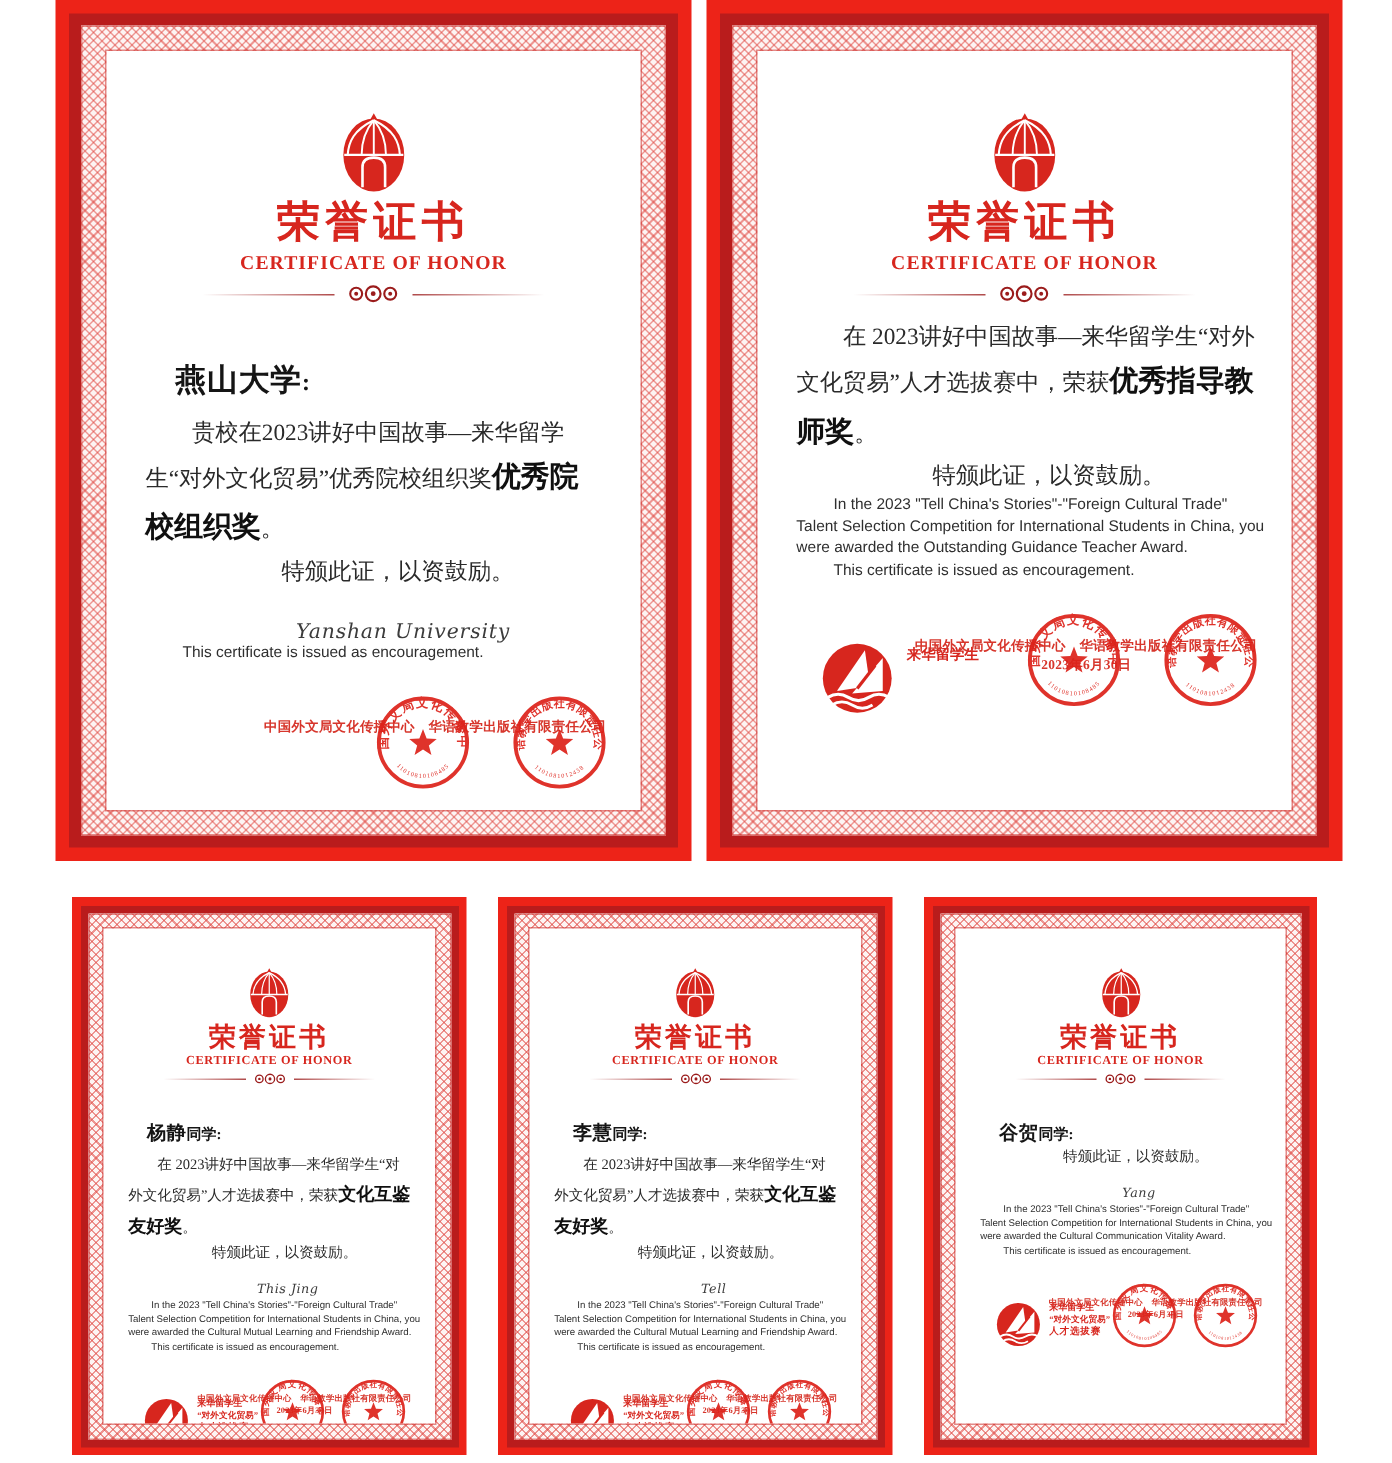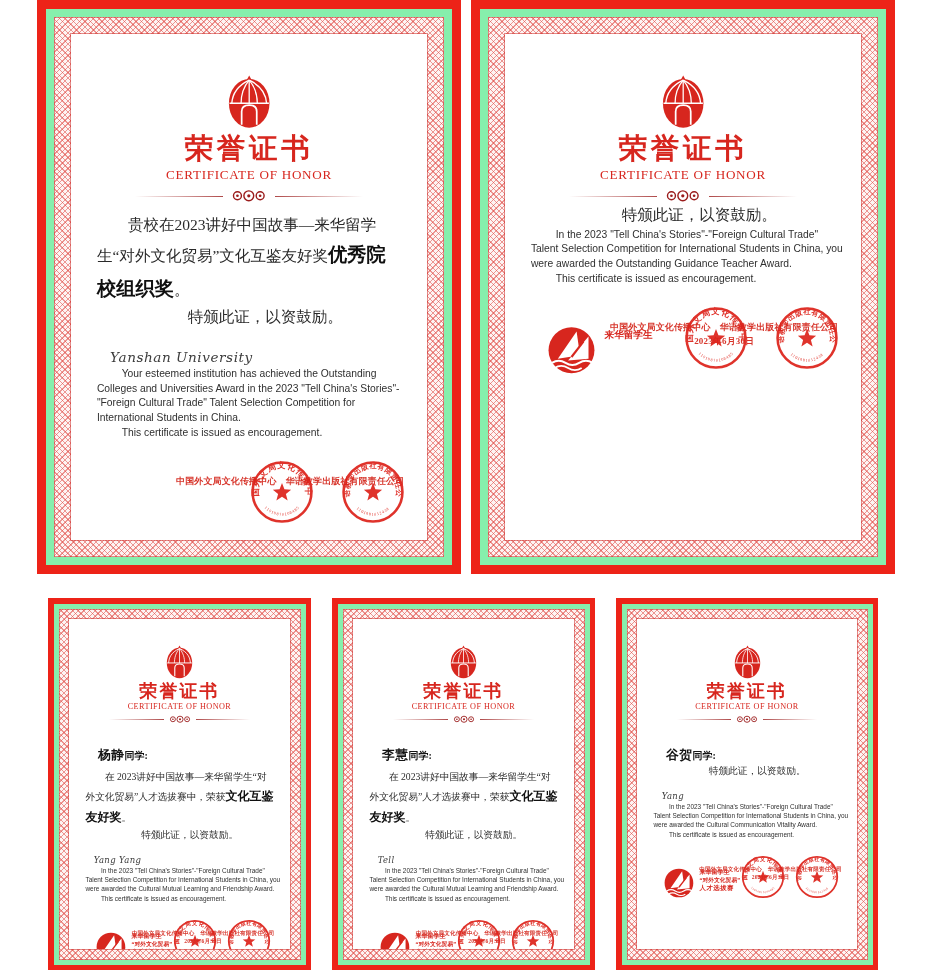--- a/index.html
+++ b/index.html
@@ -6,47 +6,47 @@
   body{width:928px;height:975px;background:#ffffff;position:relative;overflow:hidden;
        font-family:"Liberation Serif", serif;}
   #certs{position:absolute;inset:0;}
   .cert{position:absolute;box-sizing:border-box;}
   .cert:nth-child(1){left:37px;top:0;width:424px;height:574px;font-size:16px;}
   .cert:nth-child(2){left:471px;top:0;width:424px;height:574px;font-size:16px;}
   .cert:nth-child(3){left:48px;top:598px;width:263px;height:372px;font-size:10px;}
   .cert:nth-child(4){left:332px;top:598px;width:263px;height:372px;font-size:10px;}
   .cert:nth-child(5){left:616px;top:598px;width:262px;height:372px;font-size:10px;}
   .frame{position:absolute;inset:0;background:#ed2318;padding:0.55em;box-sizing:border-box;}
-  .paper{width:100%;height:100%;background:#86efac;padding:0.5em;box-sizing:border-box;}
+  .paper{width:100%;height:100%;background:#b91c1c;padding:0.5em;box-sizing:border-box;}
   .lace{width:100%;height:100%;box-sizing:border-box;padding:1.05em;
         background:
           repeating-linear-gradient(45deg, rgba(224,72,66,.55) 0 1px, rgba(255,255,255,0) 1px 4px),
           repeating-linear-gradient(-45deg, rgba(224,72,66,.55) 0 1px, rgba(255,255,255,0) 1px 4px),
           #fdf4f3;
         box-shadow: inset 0 0 0 1px rgba(205,50,45,.55);}
   .inner{width:100%;height:100%;background:#ffffff;box-sizing:border-box;position:relative;
          box-shadow: 0 0 0 1px rgba(205,50,45,.55);text-align:center;overflow:hidden;}
   
   .globe{display:block;margin:2.45em auto 0;width:2.9em;height:3.5em;}
   
   .title{margin-top:0.18em;font-size:1.78em;font-weight:700;color:#d7261e;letter-spacing:0.13em;line-height:1.05;}
-  .subtitle{margin-top:0.22em;font-size:0.82em;font-weight:400;color:#d7261e;letter-spacing:0.055em;}
+  .subtitle{margin-top:0.22em;font-size:0.82em;font-weight:700;color:#d7261e;letter-spacing:0.055em;}
   .divider{display:flex;align-items:center;width:64%;margin:0.42em auto 0;gap:0.3em;}
   .divider .rule-l{flex:1;height:1px;background:linear-gradient(to right, rgba(155,28,28,0), rgba(155,28,28,.8));}
   .divider .rule-r{flex:1;height:1px;background:linear-gradient(to left, rgba(155,28,28,0), rgba(155,28,28,.8));}
   .divider svg{width:2.6em;height:0.85em;flex:none;}
   
   .recipient{margin:2.45em 1.2em 0 2.9em;text-align:left;color:#151515;line-height:1.2;}
   .name-main{font-size:1.28em;font-weight:700;letter-spacing:0.03em;}
   .name-suffix{font-size:1em;font-weight:600;}
   .body-cn{margin:0.5em 1.6em 0 1.7em;text-align:left;color:#2a2a2a;font-size:0.97em;
            line-height:1.75;text-indent:2em;word-break:break-all;}
   .award{font-size:1.24em;font-weight:700;color:#101010;}
   .closing-cn{margin:0.1em 1.6em 0 1.7em;text-align:center;color:#2a2a2a;font-size:0.97em;text-indent:2em;}
-  .signature{margin:1.55em 0 0 2.9em;text-align:left;font-size:0.85em;color:#3c3c3c;
+  .signature{margin:1.55em 0 0 2.9em;text-align:center;font-size:0.85em;color:#3c3c3c;
              font-family:"DejaVu Serif", serif;font-style:italic;letter-spacing:0.04em;}
   .english{margin:0.2em 1.3em 0 2.55em;text-align:left;color:#2f2f2f;font-size:0.645em;line-height:1.42;
            font-family:"Liberation Sans", sans-serif;text-indent:2.4em;}
   .english-closing{margin:0 1.3em 0 2.55em;text-align:left;color:#2f2f2f;font-size:0.645em;line-height:1.42;
            font-family:"Liberation Sans", sans-serif;text-indent:2.4em;}
   
   .footer{position:relative;height:7.2em;margin-top:1.1em;}
   .comp-logo{position:absolute;left:2.6em;top:1.2em;display:flex;align-items:flex-start;gap:0.25em;text-align:left;}
   .comp-logo svg{width:3.4em;height:3.4em;flex:none;}
   .comp-text{color:#d7261e;font-weight:700;line-height:1.25;margin-top:0.35em;}
@@ -105,29 +105,31 @@
                 <circle cx="10" cy="7" r="4.2" stroke="#9b1c1c" stroke-width="1.5" fill="none"></circle>
                 <circle cx="22" cy="7" r="5.2" stroke="#9b1c1c" stroke-width="1.5" fill="none"></circle>
                 <circle cx="34" cy="7" r="4.2" stroke="#9b1c1c" stroke-width="1.5" fill="none"></circle>
                 <circle cx="10" cy="7" r="1.4" fill="#9b1c1c"></circle>
                 <circle cx="22" cy="7" r="1.7" fill="#9b1c1c"></circle>
                 <circle cx="34" cy="7" r="1.4" fill="#9b1c1c"></circle>
               </svg>
               <div class="rule-r"></div>
             </div>
 
+            <div class="recipient">
+              <span class="name-main">燕山大学</span><span class="name-suffix"></span><span class="name-suffix">:</span>
+            </div>
 
             <div class="body-cn">
-              <span>贵校在2023讲好中国故事—来华留学生“对外文化贸易”文化互鉴友好奖</span><span class="award">优秀院校组织奖</span><span>。</span>
+              <span>贵校在2023讲好中国故事—来华留学生“对外文化贸易”优秀院校组织奖</span><span class="award">优秀院校组织奖</span><span>。</span>
             </div>
             <div class="closing-cn">特颁此证，以资鼓励。</div>
 
             <div class="signature">Yanshan University</div>
 
-            <div class="english">Your esteemed institution has achieved the Outstanding Colleges and Universities Award in the 2023 "Tell China's Stories"-"Foreign Cultural Trade" Talent Selection Competition for International Students in China.</div>
             <div class="english-closing">This certificate is issued as encouragement.</div>
 
             <div class="footer">
 
               <div class="issuer-block">
                 <div>中国外文局文化传播中心　华语教学出版社有限责任公司</div>
 
               </div>
 
               <div class="stamp stamp-1">
@@ -183,20 +185,23 @@
                 <circle cx="22" cy="7" r="5.2" stroke="#9b1c1c" stroke-width="1.5" fill="none"></circle>
                 <circle cx="34" cy="7" r="4.2" stroke="#9b1c1c" stroke-width="1.5" fill="none"></circle>
                 <circle cx="10" cy="7" r="1.4" fill="#9b1c1c"></circle>
                 <circle cx="22" cy="7" r="1.7" fill="#9b1c1c"></circle>
                 <circle cx="34" cy="7" r="1.4" fill="#9b1c1c"></circle>
               </svg>
               <div class="rule-r"></div>
             </div>
 
 
+            <div class="body-cn">
+              <span>在 2023讲好中国故事—来华留学生“对外文化贸易”人才选拔赛中，荣获</span><span class="award">优秀指导教师奖</span><span>。</span>
+            </div>
             <div class="closing-cn">特颁此证，以资鼓励。</div>
 
 
             <div class="english">In the 2023 "Tell China's Stories"-"Foreign Cultural Trade" Talent Selection Competition for International Students in China, you were awarded the Outstanding Guidance Teacher Award.</div>
             <div class="english-closing">This certificate is issued as encouragement.</div>
 
             <div class="footer">
 
               <div class="comp-logo">
                 <svg viewBox="0 0 64 64">
@@ -279,21 +284,21 @@
 
             <div class="recipient">
               <span class="name-main">杨静</span><span class="name-suffix">同学</span><span class="name-suffix">:</span>
             </div>
 
             <div class="body-cn">
               <span>在 2023讲好中国故事—来华留学生“对外文化贸易”人才选拔赛中，荣获</span><span class="award">文化互鉴友好奖</span><span>。</span>
             </div>
             <div class="closing-cn">特颁此证，以资鼓励。</div>
 
-            <div class="signature">Yang Yang</div>
+            <div class="signature">This Jing</div>
 
             <div class="english">In the 2023 "Tell China's Stories"-"Foreign Cultural Trade" Talent Selection Competition for International Students in China, you were awarded the Cultural Mutual Learning and Friendship Award.</div>
             <div class="english-closing">This certificate is issued as encouragement.</div>
 
             <div class="footer">
 
               <div class="comp-logo">
                 <svg viewBox="0 0 64 64">
                   <circle cx="30" cy="32" r="27" fill="#d7261e"></circle>
                   <path d="M14,42 L36,10 L40,38 Z" fill="#ffffff"></path>

